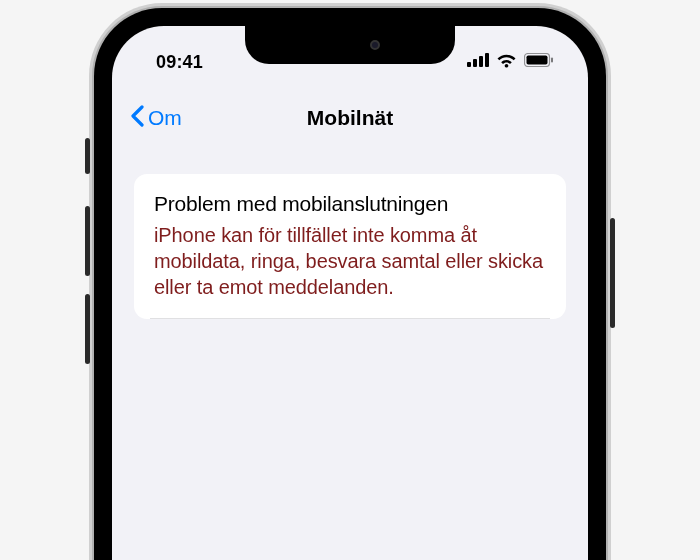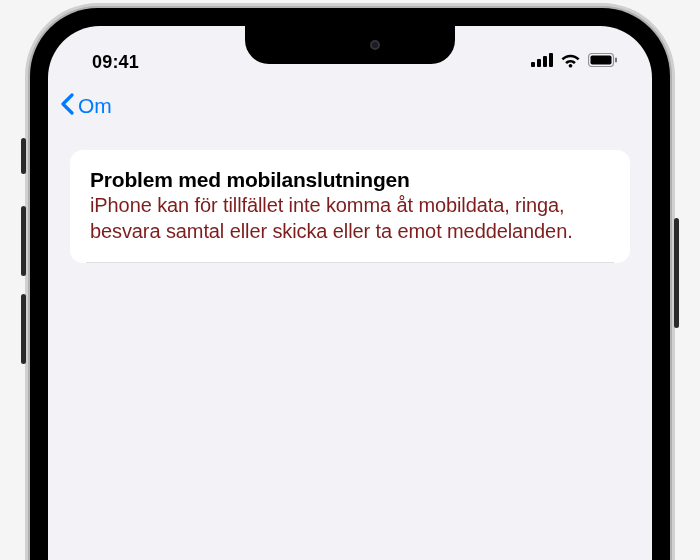--- a/index.html
+++ b/index.html
@@ -12,21 +12,21 @@
       width: 700px;
       height: 560px;
       background: #f5f5f5;
       font-family: -apple-system, BlinkMacSystemFont, 'Segoe UI', Helvetica, Arial, sans-serif;
       display: flex;
       align-items: flex-start;
       justify-content: center;
       overflow: hidden;
     }
     .phone-frame {
-      width: 640px;
+      width: 512px;
       margin-top: 8px;
       position: relative;
     }
     .bezel {
       background: #000;
       border-radius: 68px 68px 0 0;
       padding: 18px 18px 0 18px;
       box-shadow: 0 0 0 2px #b0b0b0, 0 0 0 5px #d0d0d0;
       position: relative;
     }
@@ -87,43 +87,44 @@
     }
     .nav-bar {
       display: flex;
       align-items: center;
       justify-content: center;
       position: relative;
       padding: 26px 20px 18px 20px;
     }
     .back-button {
       position: absolute;
-      left: 12px;
+      left: 18px;
       display: flex;
       align-items: center;
       gap: 4px;
       color: #007aff;
       font-size: 21px;
       cursor: pointer;
     }
     .nav-title {
       font-weight: 600;
       font-size: 21px;
     }
     .content {
       padding: 26px 22px 0 22px;
     }
     .card {
       background: #fff;
       border-radius: 13px;
       padding: 18px 20px 0 20px;
     }
     .card-title {
-      font-weight: 700;
-      font-size: 21px;
+      font-weight: 400;
+      font-size: 21px;
+      margin-bottom: 6px;
       letter-spacing: -0.2px;
     }
     .card-body {
       font-size: 20px;
       line-height: 1.3;
       color: #7f1d1d;
       padding-bottom: 18px;
       letter-spacing: -0.1px;
     }
     .card-divider {
@@ -184,20 +185,21 @@
 
       <div class="nav-bar">
         <div class="back-button">
           <span>
             <svg width="14" height="22" viewBox="0 0 14 22">
               <path d="M12 2 L3 11 L12 20" stroke="#007aff" stroke-width="3.2" fill="none" stroke-linecap="round" stroke-linejoin="round"></path>
             </svg>
           </span>
           <span>Om</span>
         </div>
+        <div class="nav-title">Mobilnät</div>
       </div>
 
       <div class="content">
         <div class="card">
           <div class="card-title">Problem med mobilanslutningen</div>
           <div class="card-body">iPhone kan för tillfället inte komma åt mobildata, ringa, besvara samtal eller skicka eller ta emot meddelanden.</div>
           <hr class="card-divider">
         </div>
       </div>
 

